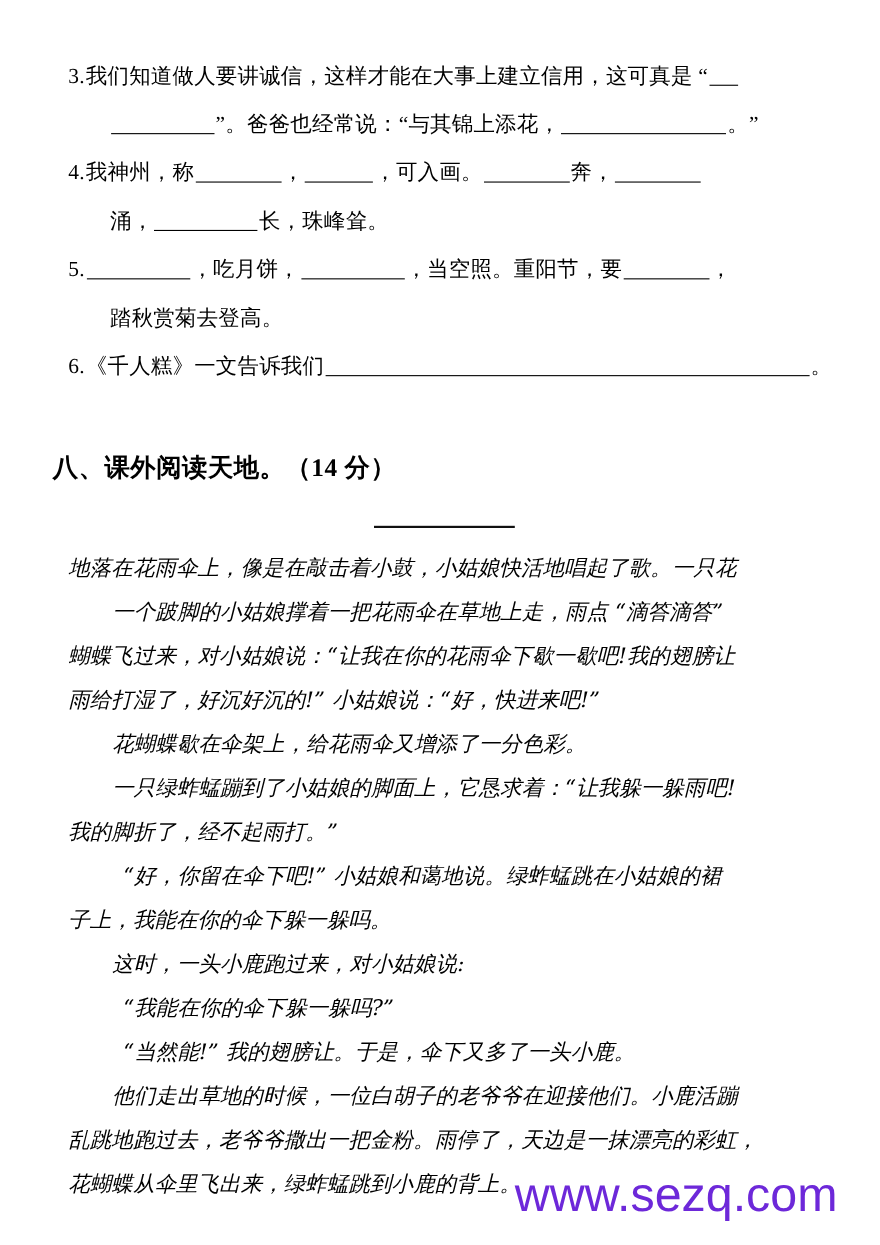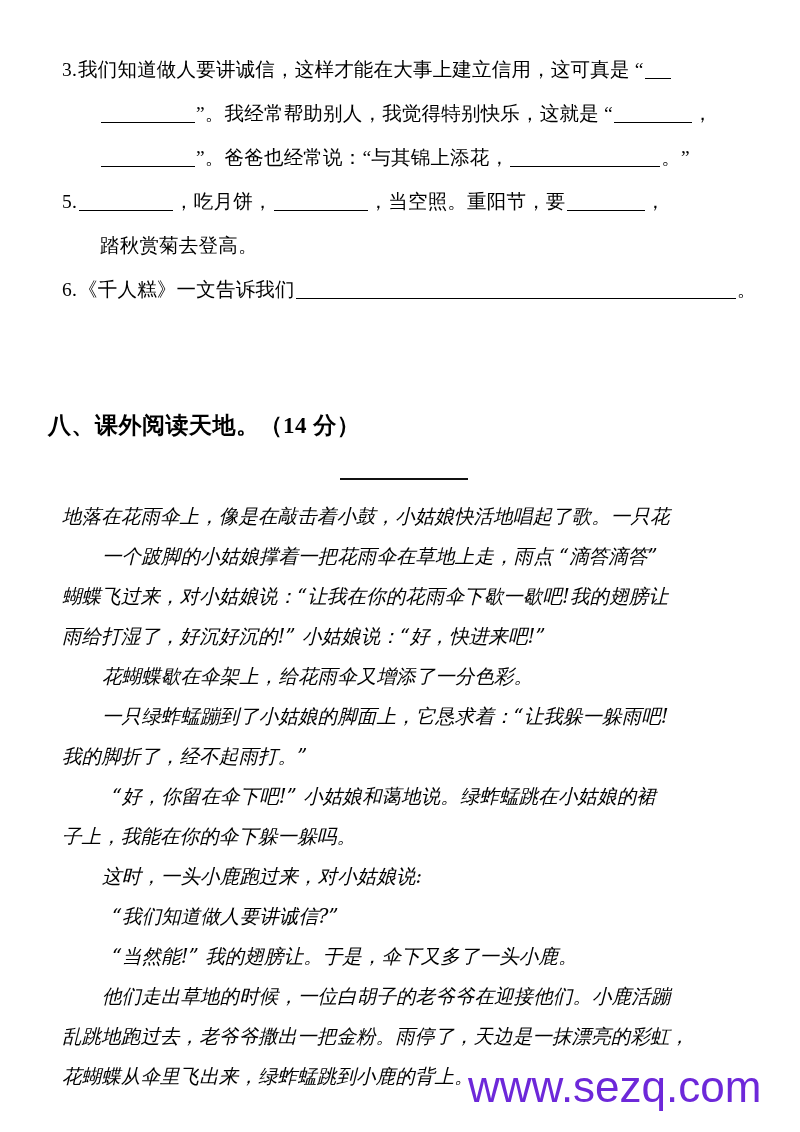--- a/index.html
+++ b/index.html
@@ -125,22 +125,25 @@
   }
 </style>
 </head>
 <body>
 
 <div class="page">
 
   <div class="fill-section">
       <div class="q">
         <span class="q-line"><span class="num">3.</span><span class="cn">我们知道做人要讲诚信，这样才能在大事上建立信用，这可真是 “</span><span class="blank b-xs"></span></span>
-        <span class="q-line indent"><span class="blank b-lg"></span><span class="cn">”。我经常帮助别人，我觉得特别快乐，这就是 “</span><span class="blank b-md"></span><span class="cn">，</span></span>
         <span class="q-line indent"><span class="blank b-lg"></span><span class="cn">”。爸爸也经常说：“与其锦上添花，</span><span class="blank b-xxl"></span><span class="cn">。”</span></span>
+      </div>
+      <div class="q">
+        <span class="q-line"><span class="num">4.</span><span class="cn">我神州，称</span><span class="blank b-md"></span><span class="cn">，</span><span class="blank b-sm"></span><span class="cn">，可入画。</span><span class="blank b-md"></span><span class="cn">奔，</span><span class="blank b-md"></span></span>
+        <span class="q-line indent"><span class="cn">涌，</span><span class="blank b-lg"></span><span class="cn">长，珠峰耸。</span></span>
       </div>
       <div class="q">
         <span class="q-line"><span class="num">5.</span><span class="blank b-lg"></span><span class="cn">，吃月饼，</span><span class="blank b-lg"></span><span class="cn">，当空照。重阳节，要</span><span class="blank b-md"></span><span class="cn">，</span></span>
         <span class="q-line indent"><span class="cn">踏秋赏菊去登高。</span></span>
       </div>
       <div class="q">
         <span class="q-line"><span class="num">6.</span><span class="cn">《千人糕》一文告诉我们</span><span class="blank b-full"></span><span class="cn">。</span></span>
       </div>
     </div>
 
@@ -152,21 +155,21 @@
       <span class="p-line">地落在花雨伞上，像是在敲击着小鼓，小姑娘快活地唱起了歌。一只花</span>
       <span class="p-line ind1">一个跛脚的小姑娘撑着一把花雨伞在草地上走，雨点 “滴答滴答”</span>
       <span class="p-line">蝴蝶飞过来，对小姑娘说：“让我在你的花雨伞下歇一歇吧!我的翅膀让</span>
       <span class="p-line">雨给打湿了，好沉好沉的!” 小姑娘说：“好，快进来吧!”</span>
       <span class="p-line ind1">花蝴蝶歇在伞架上，给花雨伞又增添了一分色彩。</span>
       <span class="p-line ind1">一只绿蚱蜢蹦到了小姑娘的脚面上，它恳求着：“让我躲一躲雨吧!</span>
       <span class="p-line">我的脚折了，经不起雨打。”</span>
       <span class="p-line ind2">“好，你留在伞下吧!” 小姑娘和蔼地说。绿蚱蜢跳在小姑娘的裙</span>
       <span class="p-line">子上，我能在你的伞下躲一躲吗。</span>
       <span class="p-line ind1">这时，一头小鹿跑过来，对小姑娘说:</span>
-      <span class="p-line ind2">“我们知道做人要讲诚信?”</span>
+      <span class="p-line ind2">“我能在你的伞下躲一躲吗?”</span>
       <span class="p-line ind2">“当然能!” 我的翅膀让。于是，伞下又多了一头小鹿。</span>
       <span class="p-line ind1">他们走出草地的时候，一位白胡子的老爷爷在迎接他们。小鹿活蹦</span>
       <span class="p-line">乱跳地跑过去，老爷爷撒出一把金粉。雨停了，天边是一抹漂亮的彩虹，</span>
       <span class="p-line">花蝴蝶从伞里飞出来，绿蚱蜢跳到小鹿的背上。</span>
     </div>
 
   <div class="watermark">www.sezq.com</div>
 
 </div>
 

